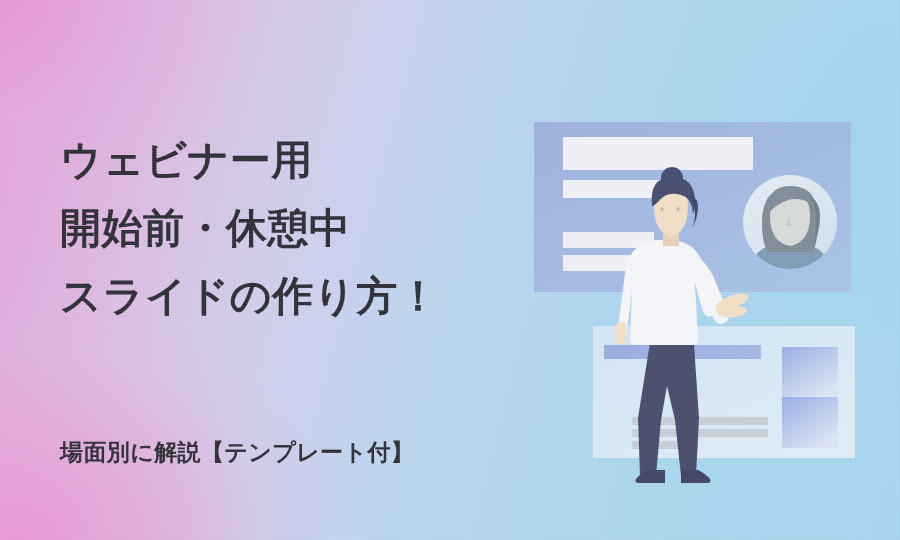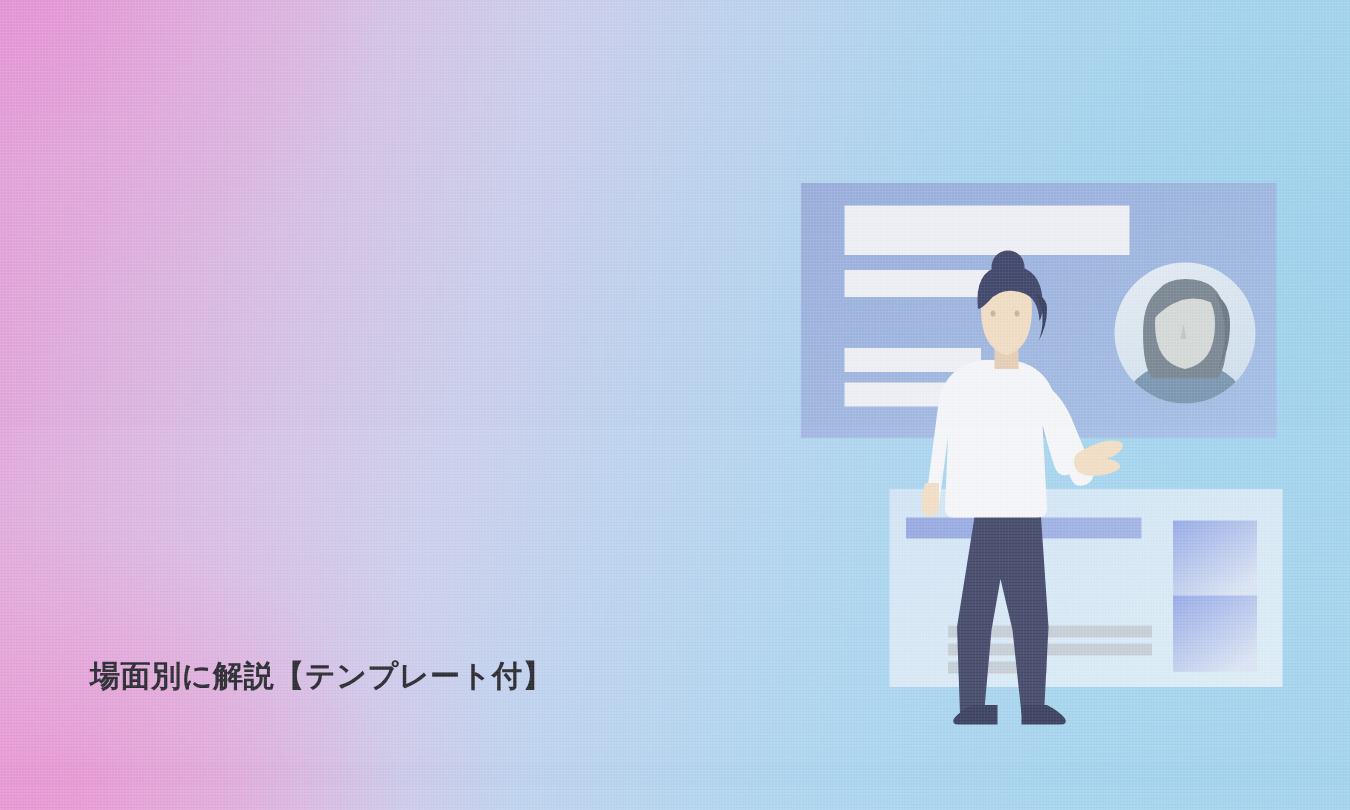--- a/index.html
+++ b/index.html
@@ -77,21 +77,21 @@
     line-height: 68px;
     font-weight: 700;
     color: #2b2b33;
     letter-spacing: 0.5px;
     white-space: nowrap;
   }
   .subtitle {
     position: absolute;
     left: 60px;
     top: 437px;
-    font-size: 20px;
+    font-size: 23px;
     font-weight: 700;
     color: #2b2b33;
     letter-spacing: 0.4px;
     white-space: nowrap;
   }
 
   
   .illus {
     position: absolute;
     left: 0;
@@ -196,17 +196,22 @@
       <path d="M652 206 q-3 -28 19 -29 q22 -1 24 22 q1 10 -2 15 q-1 -16 -12 -19 q-14 -4 -22 6 q-5 5 -7 5 z" fill="#434a6e"></path>
       <path d="M690 196 q6 8 5 20 q-1 8 -3 12 q6 -10 6 -22 q0 -8 -8 -10 z" fill="#3b4263"></path>
 
       <circle cx="672" cy="178" r="11" fill="#434a6e"></circle>
 
       <ellipse cx="662" cy="209" rx="1.6" ry="2" fill="#c9b79f"></ellipse>
       <ellipse cx="678" cy="209" rx="1.6" ry="2" fill="#c9b79f"></ellipse>
     </g>
   </svg>
 
+  <div class="title-block">
+    <div class="title-line">ウェビナー用</div>
+    <div class="title-line">開始前・休憩中</div>
+    <div class="title-line">スライドの作り方！</div>
+  </div>
 
   <div class="subtitle">場面別に解説【テンプレート付】</div>
 
   <div class="bg-noise"></div>
 </div>
 
 </body></html>

